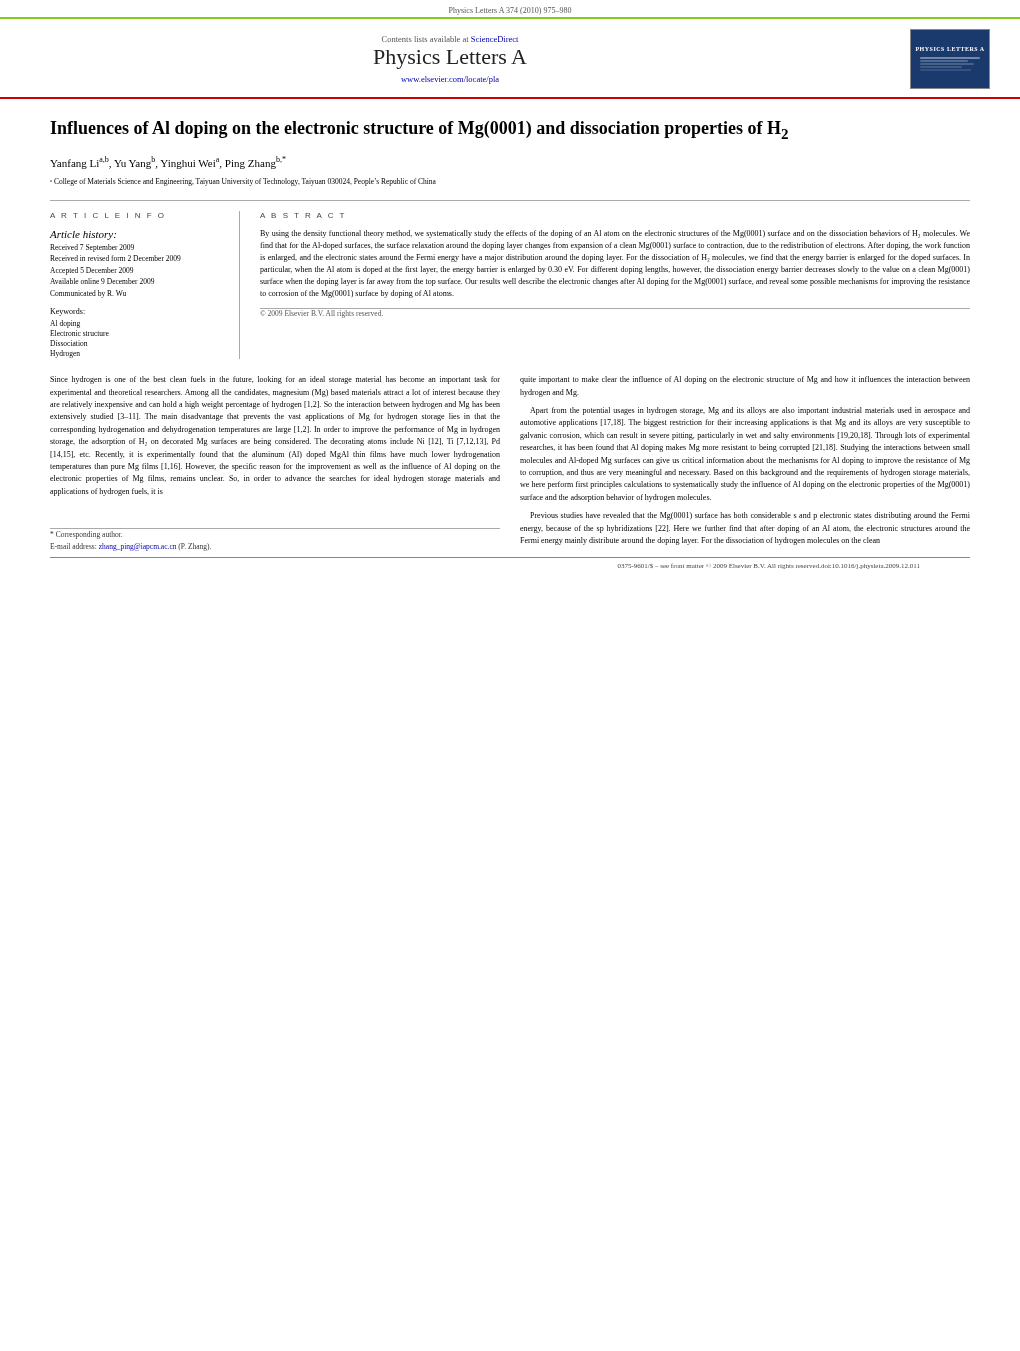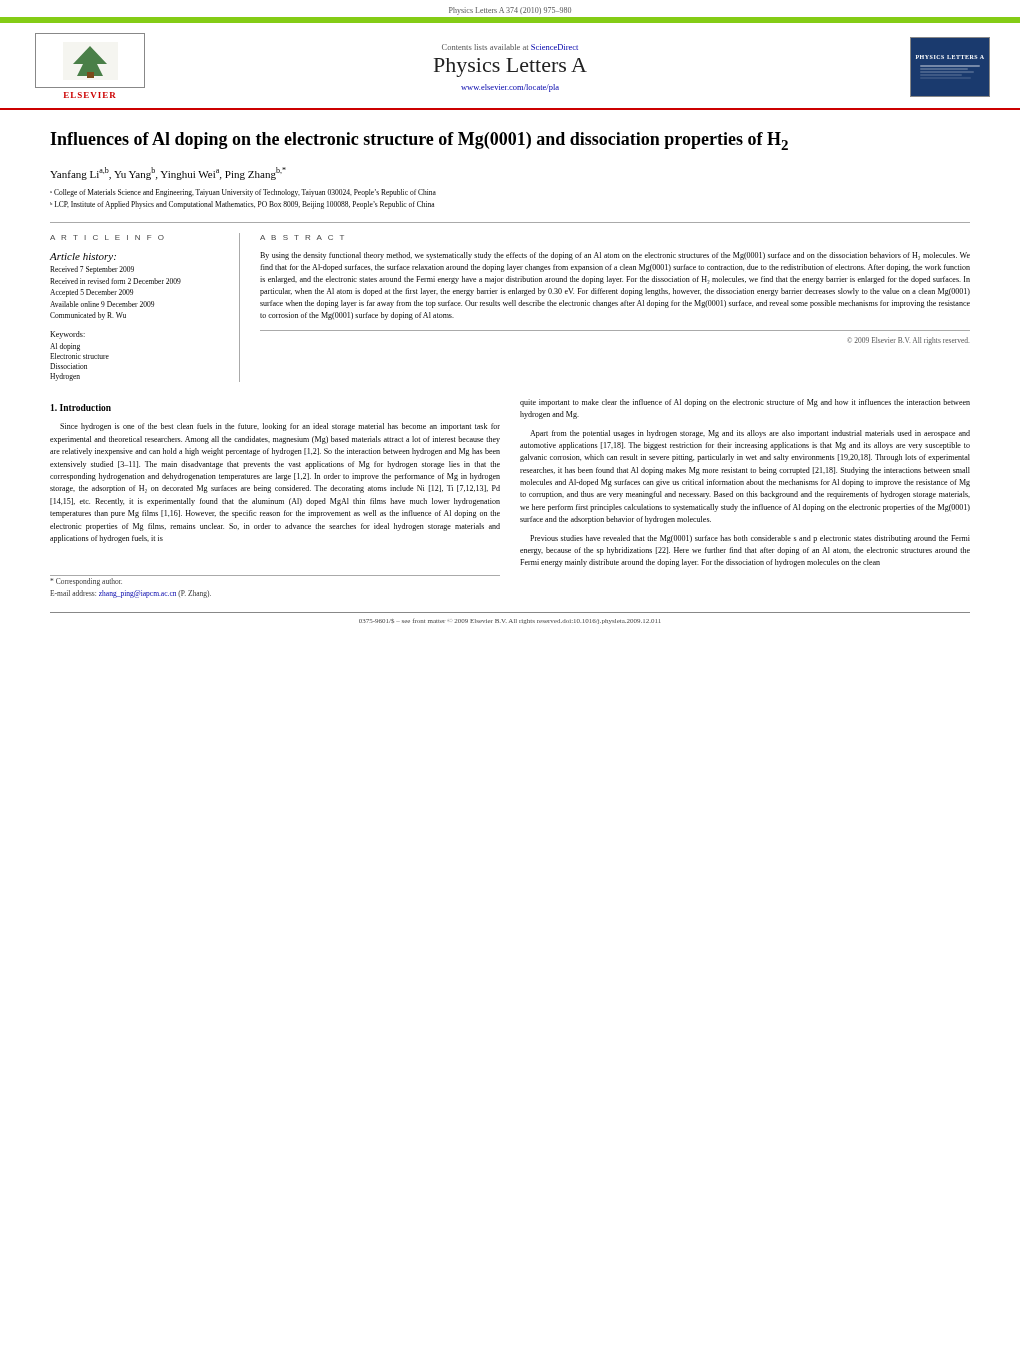--- a/index.html
+++ b/index.html
@@ -16,21 +16,21 @@
       min-height: 1351px;
       background: #fff;
       padding: 0;
     }
     
     .top-bar {
       text-align: center;
       font-size: 8px;
       color: #555;
       padding: 6px 0 2px 0;
-      border-bottom: 6px solid #84cc16;
+      border-bottom: 2px solid #84cc16;
     }
     .journal-header {
       display: flex;
       align-items: center;
       justify-content: space-between;
       padding: 10px 30px 8px 30px;
       border-bottom: 2px solid #c00;
     }
     .elsevier-logo {
       display: flex;
@@ -202,26 +202,25 @@
       margin-bottom: 8px;
       font-family: Arial, sans-serif;
     }
     .abstract-section .abstract-text {
       font-size: 8px;
       line-height: 1.5;
       text-align: justify;
       color: #000;
     }
     .copyright-line {
-      text-align: right;
+      text-align: left;
       font-size: 7.5px;
       color: #555;
       margin-top: 8px;
       border-top: 1px solid #aaa;
-      padding-top: 5px;
     }
 
     
     .two-column {
       display: flex;
       gap: 20px;
       margin-top: 10px;
     }
     .col-left {
       flex: 1;
@@ -254,51 +253,39 @@
       margin-top: 30px;
       font-size: 7.5px;
       color: #333;
     }
     .footer-bar {
       border-top: 1px solid #888;
       padding: 4px 50px;
       font-size: 7px;
       color: #444;
       display: flex;
-      justify-content: center;
-      margin-top: 12px;
+      justify-content: flex-end;
+      margin-top: 4px;
     }
     a { color: #00a; text-decoration: none; }
 
     
     .tree-svg { display: block; }
   </style>
 </head>
 <body>
 
 <div class="page">
 
   <div class="top-bar">
     <span>Physics Letters A 374 (2010) 975–980</span>
   </div>
 
   <div class="journal-header">
 
-    <div class="elsevier-logo">
-      <div class="logo-box">
-
-        <svg class="tree-svg" width="55" height="38" viewBox="0 0 55 38">
-          <rect x="0" y="0" width="55" height="38" fill="#f5f5f0"></rect>
-
-          <polygon points="27,4 10,22 20,22 14,34 40,34 34,22 44,22" fill="#2a6a2a" opacity="0.85"></polygon>
-          <rect x="24" y="30" width="7" height="6" fill="#7a4a1a"></rect>
-        </svg>
-      </div>
-      <div class="elsevier-text">ELSEVIER</div>
-    </div>
 
     <div class="journal-center">
       <div class="sciencedirect-link">
         <span>Contents lists available at</span>
         <a>ScienceDirect</a>
       </div>
       <div class="journal-title">Physics Letters A</div>
       <div class="journal-url">
         <a>www.elsevier.com/locate/pla</a>
       </div>
@@ -323,21 +310,20 @@
     <div class="article-title">
       <span>Influences of Al doping on the electronic structure of Mg(0001) and dissociation properties of H</span><sub>2</sub>
     </div>
 
     <div class="authors">
       Yanfang Li<sup>a,b</sup>, Yu Yang<sup>b</sup>, Yinghui Wei<sup>a</sup>, Ping Zhang<sup>b,*</sup>
     </div>
 
     <div class="affiliations">
       <p>ᵃ College of Materials Science and Engineering, Taiyuan University of Technology, Taiyuan 030024, People’s Republic of China</p>
-      <p>ᵇ LCP, Institute of Applied Physics and Computational Mathematics, PO Box 8009, Beijing 100088, People’s Republic of China</p>
     </div>
 
     <div class="info-abstract">
 
       <div class="article-info">
         <div class="section-label">A R T I C L E   I N F O</div>
         <div class="history-label">Article history:</div>
         <div class="history-item">Received 7 September 2009</div>
         <div class="history-item">Received in revised form 2 December 2009</div>
         <div class="history-item">Accepted 5 December 2009</div>
@@ -353,21 +339,20 @@
       <div class="abstract-section">
         <div class="section-label">A B S T R A C T</div>
         <div class="abstract-text">By using the density functional theory method, we systematically study the effects of the doping of an Al atom on the electronic structures of the Mg(0001) surface and on the dissociation behaviors of H₂ molecules. We find that for the Al-doped surfaces, the surface relaxation around the doping layer changes from expansion of a clean Mg(0001) surface to contraction, due to the redistribution of electrons. After doping, the work function is enlarged, and the electronic states around the Fermi energy have a major distribution around the doping layer. For the dissociation of H₂ molecules, we find that the energy barrier is enlarged for the doped surfaces. In particular, when the Al atom is doped at the first layer, the energy barrier is enlarged by 0.30 eV. For different doping lengths, however, the dissociation energy barrier decreases slowly to the value on a clean Mg(0001) surface when the doping layer is far away from the top surface. Our results well describe the electronic changes after Al doping for the Mg(0001) surface, and reveal some possible mechanisms for improving the resistance to corrosion of the Mg(0001) surface by doping of Al atoms.</div>
         <div class="copyright-line">© 2009 Elsevier B.V. All rights reserved.</div>
       </div>
     </div>
 
     <div class="two-column">
 
       <div class="col-left">
-        <div class="section-heading">1. Introduction</div>
         <div class="body-para">
           <span>Since hydrogen is one of the best clean fuels in the future, looking for an ideal storage material has become an important task for experimental and theoretical researchers. Among all the candidates, magnesium (Mg) based materials attract a lot of interest because they are relatively inexpensive and can hold a high weight percentage of hydrogen [1,2]. So the interaction between hydrogen and Mg has been extensively studied [3–11]. The main disadvantage that prevents the vast applications of Mg for hydrogen storage lies in that the corresponding hydrogenation and dehydrogenation temperatures are large [1,2]. In order to improve the performance of Mg in hydrogen storage, the adsorption of H₂ on decorated Mg surfaces are being considered. The decorating atoms include Ni [12], Ti [7,12,13], Pd [14,15], etc. Recently, it is experimentally found that the aluminum (Al) doped MgAl thin films have much lower hydrogenation temperatures than pure Mg films [1,16]. However, the specific reason for the improvement as well as the influence of Al doping on the electronic properties of Mg films, remains unclear. So, in order to advance the searches for ideal hydrogen storage materials and applications of hydrogen fuels, it is</span>
         </div>
 
         <div class="footnote-area">
           <div>* Corresponding author.</div>
           <div>
             <span>E-mail address:</span>
             <a>zhang_ping@iapcm.ac.cn</a>
             <span>(P. Zhang).</span>

